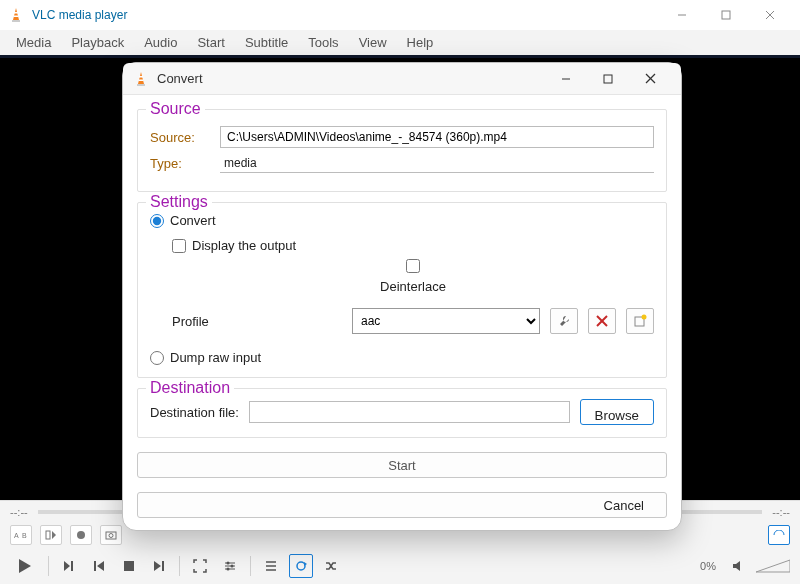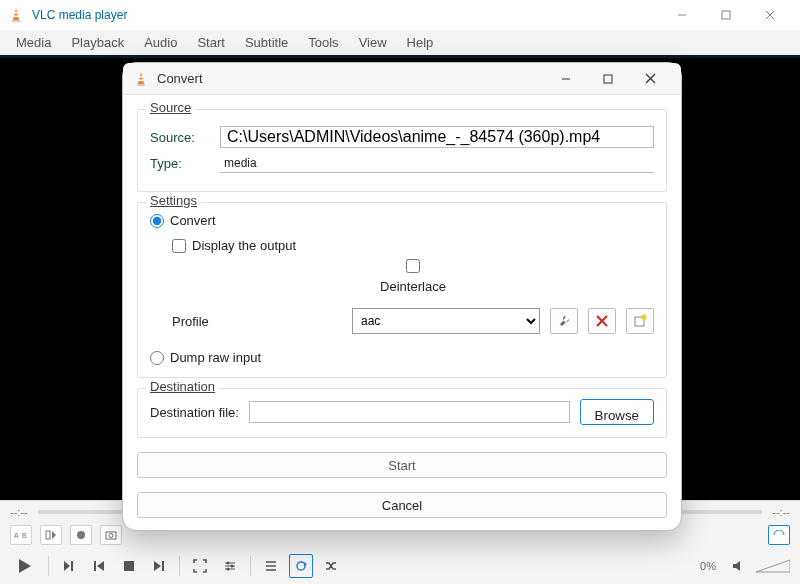--- a/index.html
+++ b/index.html
@@ -30,38 +30,38 @@
 .ctrl-row2 .vol-tri { width: 34px; height: 16px; }
 
 
 .dialog { position: absolute; left: 122px; top: 62px; width: 560px; background: #fff; border: 1px solid #bfbfbf; border-radius: 14px; box-shadow: 0 10px 30px rgba(0,0,0,0.25); }
 .dlg-title { height: 32px; display: flex; align-items: center; padding: 0 10px; background: #f7f7f7; border-bottom: 1px solid #e5e5e5; border-radius: 6px 6px 0 0; }
 .dlg-title .cone { width: 16px; height: 16px; margin-right: 8px; }
 .dlg-title .t { font-size: 13px; color: #333; flex: 1; }
 .dlg-title .wbtn { width: 42px; height: 32px; display:flex; align-items:center; justify-content:center; color:#333; font-size:13px; }
 .dlg-body { padding: 8px 14px 10px 14px; font-size: 13px; color: #222; }
 .group { border: 1px solid #e0e0e0; border-radius: 2px; margin: 6px 0 10px 0; padding: 10px 12px 12px 12px; position: relative; }
-.group-label { position: absolute; top: -10px; left: 8px; background: #fff; padding: 0 4px; font-size: 13px; color: #404040; text-decoration: underline; }
+.group-label { position: absolute; top: -10px; left: 8px; background: #fff; padding: 0 4px; font-size: 16px; color: #a21caf; }
 .row { display:flex; align-items:center; gap:10px; margin: 6px 0; }
-.row label.k { min-width: 60px; color:#14532d; }
-.text-input { flex: 1; height: 22px; border: 1px solid #bcbcbc; padding: 8px 6px; font-size: 16px; background: #fff; }
+.row label.k { min-width: 60px; color:#a16207; }
+.text-input { flex: 1; height: 22px; border: 1px solid #bcbcbc; padding: 8px 6px; font-size: 12px; background: #fff; }
 .underline-field { flex: 1; border-bottom: 1px solid #bcbcbc; padding: 2px 4px; font-size: 12px; min-height: 18px; }
 .radio, .check { display:flex; align-items:center; gap:6px; font-size: 13px; }
 .radio input, .check input { accent-color: #1b7fd6; width: 14px; height: 14px; }
 .indent { padding-left: 22px; }
 .profile-row { display:flex; align-items:center; gap:10px; padding-left: 22px; margin-top: 14px; margin-bottom: 11px; }
 .profile-row .plabel { width: 170px; }
 .profile-row select { flex:1; height: 26px; border:1px solid #999; background:#fff; font-size: 12px; padding: 0 4px;}
 .tool-btn { width: 28px; height: 26px; border:1px solid #bcbcbc; background:#fdfdfd; border-radius:2px; display:flex; align-items:center; justify-content:center; }
 .tool-btn.danger { color:#c62828; font-weight: bold; }
 .dest-row { display:flex; align-items:center; gap:10px; }
 .browse-btn { height: 26px; padding: 8px 14px; border:1px solid #1b7fd6; background:#fff; border-radius:3px; color:#222; }
 .dlg-footer { display:flex; justify-content:flex-end; gap:14px; padding: 4px 0 2px 0; flex-direction: column; }
 .footer-btn { height: 26px; padding: 0 22px; border:1px solid #c8c8c8; background:#fdfdfd; border-radius:3px; color:#555; font-size: 13px;}
-.footer-btn.enabled { color:#222; }
+.footer-btn.enabled { color:#222;text-align:right; }
 svg { display:block; }
 </style>
 </head>
 <body>
 
 <div class="main-window">
 
   <div class="titlebar">
     <span class="vlc-cone">
       <svg viewBox="0 0 16 16">

